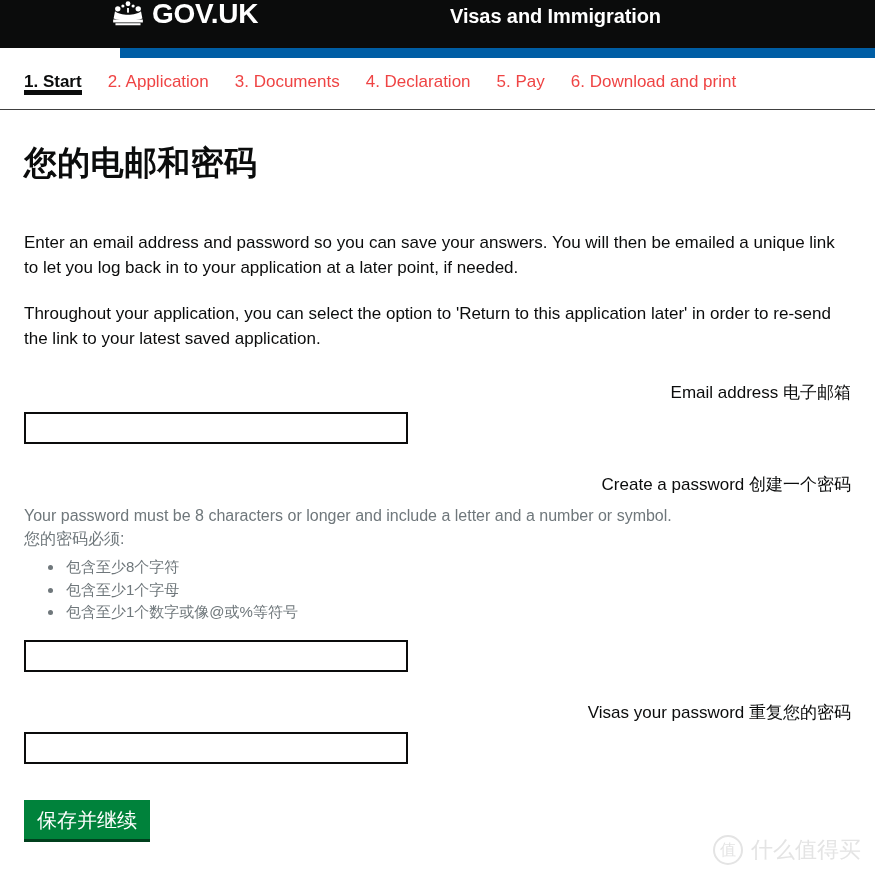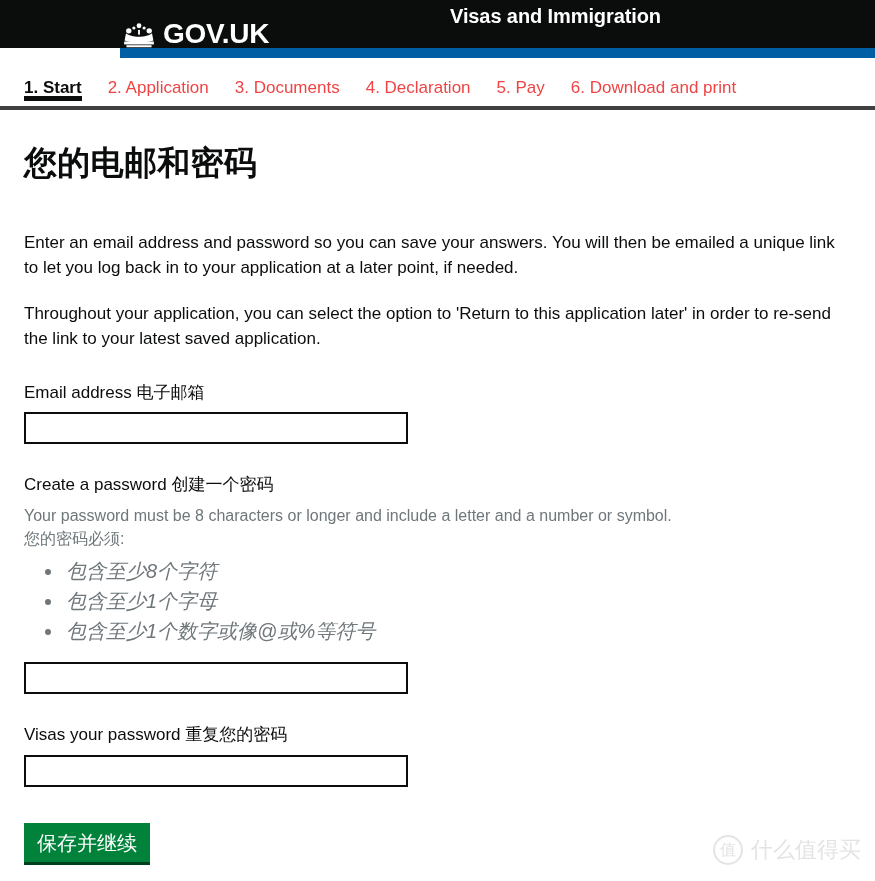--- a/index.html
+++ b/index.html
@@ -19,25 +19,25 @@
   
   .masthead {
     position: relative;
     height: 48px;
     background: #0b0c0c;
     display: flex;
     align-items: center;
   }
   .brand {
     position: absolute;
-    left: 122px;
+    left: 111px;
     top: 0;
     height: 48px;
     display: flex;
-    align-items: flex-end;
+    align-items: flex-start;
     gap: 7px;
     text-decoration: none;
   }
   .crown-icon {
     display: block;
     width: 34px;
     height: 26px;
   }
   .brand-name {
     color: #ffffff;
@@ -71,22 +71,22 @@
     background: #ffffff;
   }
   .blue-rule {
     flex: 1 1 auto;
     background: #005ea5;
   }
 
   
   .step-nav {
     position: relative;
-    padding: 6px 0 0 24px;
-    border-bottom: 4px solid #404040;
+    padding: 0 0 0 24px;
+    border-bottom: 1px solid #404040;
     height: 52px;
     box-sizing: border-box;
   }
   .step-list {
     list-style: none;
     margin: 0;
     padding: 0;
     display: flex;
     align-items: flex-start;
     height: 100%;
@@ -134,20 +134,21 @@
   .para-1 { margin-top: 49px; }
   .para-2 { margin-top: 22px; }
 
   .field-group { margin-top: 30px; }
   .field-label {
     display: block;
     font-size: 17px;
     color: #0b0c0c;
     line-height: 1.25;
     margin-bottom: 9px;
+    text-align: right;
   }
   .text-input {
     display: block;
     box-sizing: border-box;
     width: 384px;
     height: 32px;
     border: 2px solid #0b0c0c;
     background: #ffffff;
     font-family: "Liberation Sans", "DejaVu Sans", sans-serif;
     font-size: 17px;
@@ -160,25 +161,24 @@
   .hint-text {
     font-size: 16px;
     color: #6f777b;
     line-height: 1.45;
     margin: 9px 0 0 0;
     max-width: 800px;
   }
   .hint-list {
     list-style: disc;
     color: #6f777b;
-    font-size: 20px;
+    font-size: 15px;
     line-height: 1.5;
     margin: 6px 0 0 0;
     padding-left: 40px;
-    font-style: italic;
   }
   .hint-list li { margin: 0; padding-left: 2px; }
   .password-input-spacing { margin-top: 16px; }
 
   
   .submit-row { margin-top: 36px; }
   .submit-button {
     display: inline-block;
     font-family: "Liberation Sans", "DejaVu Sans", sans-serif;
     font-size: 20px;

